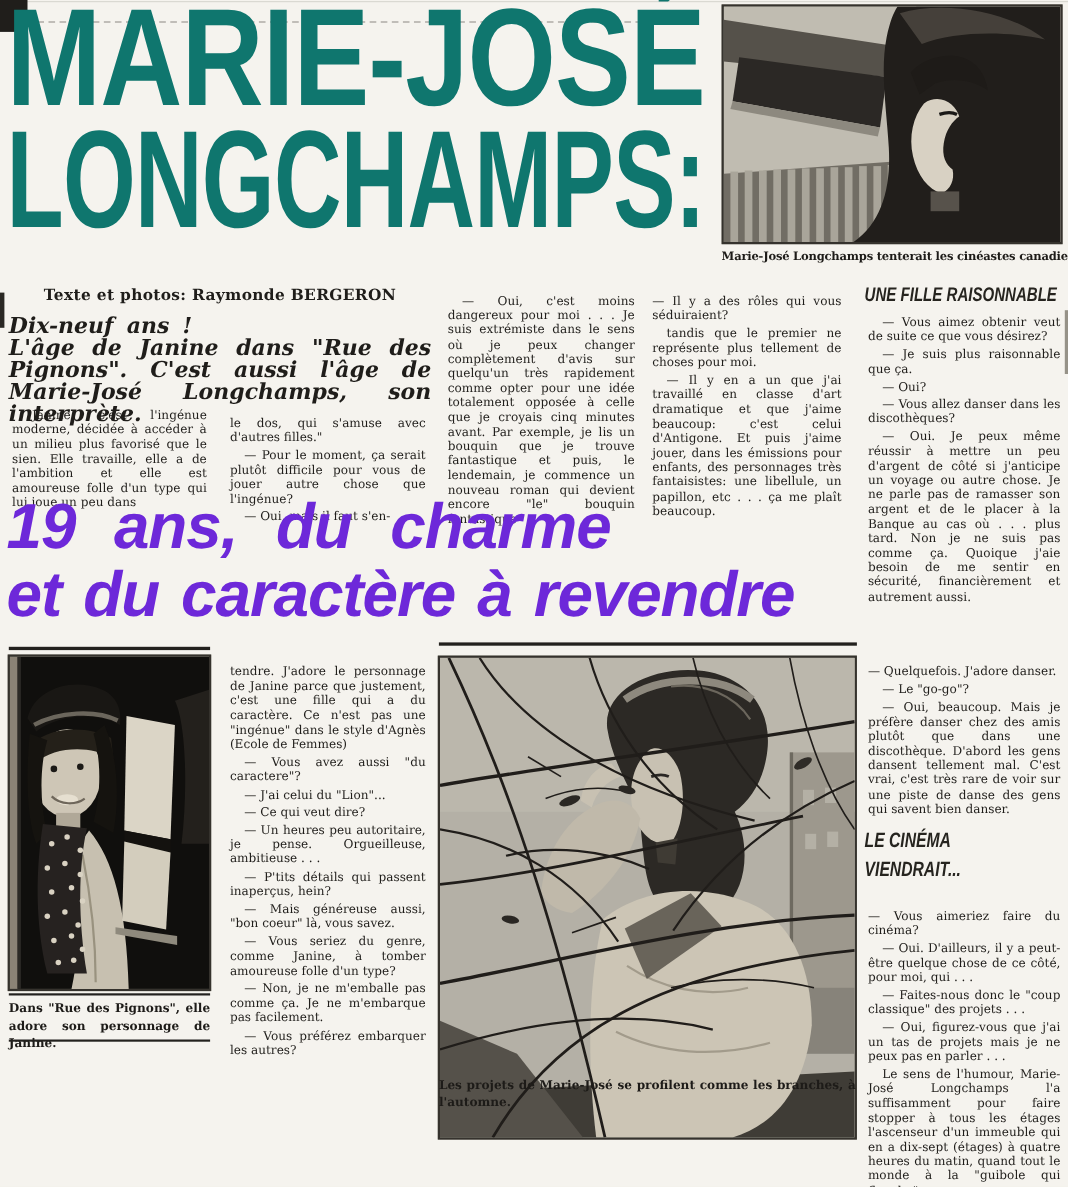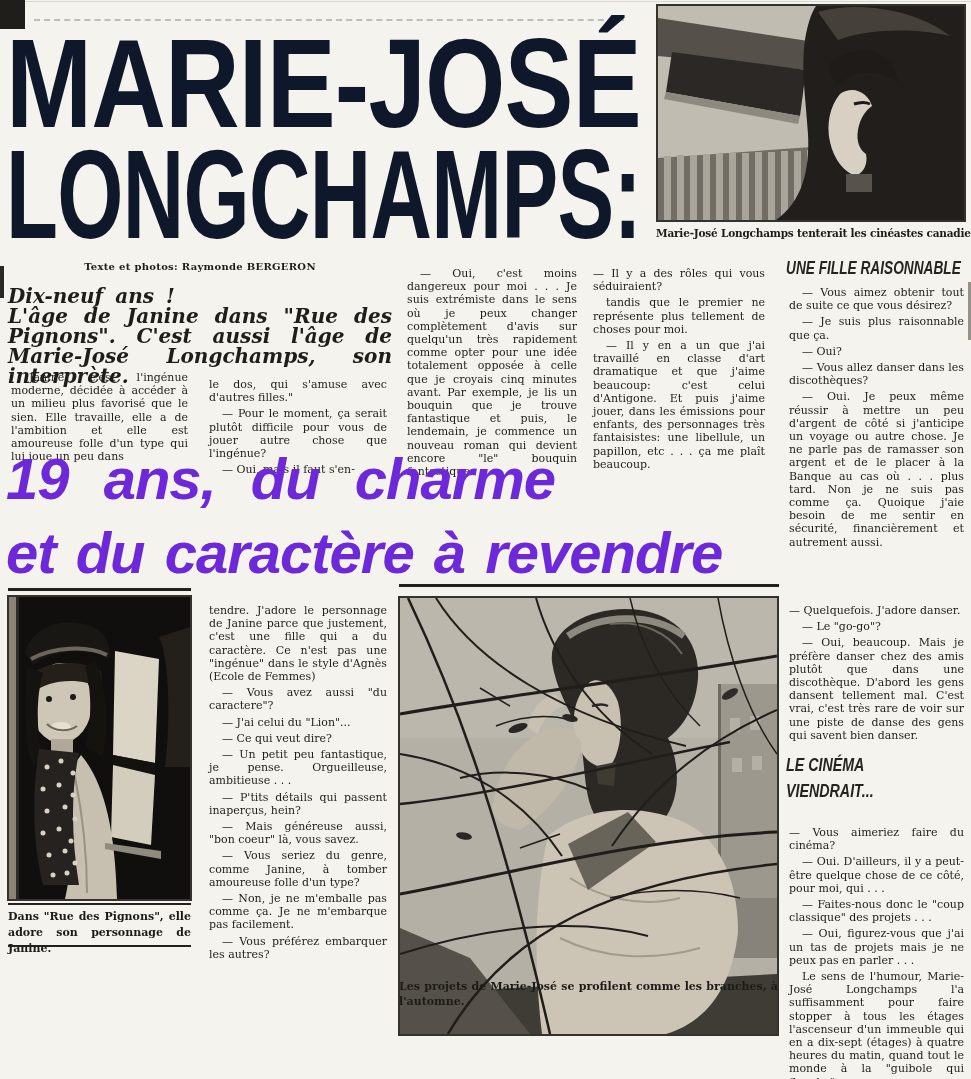--- a/index.html
+++ b/index.html
@@ -8,35 +8,35 @@
     background:#f5f3ee; overflow:hidden;
     font-family:"DejaVu Serif", serif; color:#1f1d1a;
   }
   .topline { position:absolute; left:0; top:1px; width:100%; border-top:1px solid #d8d6cf; }
   .scanline { position:absolute; left:34px; top:19px; width:590px; border-top:2px dashed rgba(70,66,60,.30); }
   .artifact-a { position:absolute; left:0; top:8; width:25px; height:29px; background:#201e1b; }
   .artifact-b { position:absolute; left:0; top:266px; width:4px; height:32px; background:#2a2824; }
   .artifact-c { position:absolute; right:0; top:282px; width:3px; height:58px; background:#969288; }
 
   
-  #main-headline { position:absolute; left:6px; top:32px; margin:0; color:#0f172a;
+  #main-headline { position:absolute; left:6px; top:0; margin:0; color:#0f766e;
     font-family:"Liberation Sans", sans-serif; font-weight:700; }
   .hl-line { display:block; white-space:nowrap; font-size:126px; line-height:103px; letter-spacing:-1px; }
   .hl1 { transform:scaleX(.82); transform-origin:0 0; }
   .hl2 { transform:scaleX(.675); transform-origin:0 0; margin-top:8px; }
 
   #mid-headline { position:absolute; left:6px; top:451px; margin:0; color:#6d28d9;
     font-family:"Liberation Sans", sans-serif; font-weight:700; font-style:italic; }
   .mh-line { display:block; white-space:nowrap; font-size:58px; line-height:56px; letter-spacing:-1px; }
   .mh1 { word-spacing:20px; }
-  .mh2 { word-spacing:5px; margin-top:18px; }
+  .mh2 { word-spacing:5px; margin-top:6px; }
 
   
   #byline { position:absolute; left:10px; top:261px; width:380px; text-align:center;
-    font-weight:700; font-size:10px; letter-spacing:.3px; }
+    font-weight:700; font-size:14px; letter-spacing:.3px; }
   #intro { position:absolute; left:8px; top:286px; width:384px;
     font-style:italic; font-weight:600; font-size:20px; line-height:20px;
     text-align:justify; word-spacing:5px; }
   #intro p { margin:0; }
 
   
   .col { position:absolute; font-size:11px; line-height:13.2px; text-align:justify; }
   .col .para { margin:3px; text-indent:13px; }
   .cont-first .para:first-child { text-indent:0; }
   #col1 { left:8px;   top:368px; width:183px; }
@@ -141,21 +141,21 @@
     </div>
   <div class="col cont-first" id="col4">
       <p class="para">— Il y a des rôles qui vous séduiraient?</p>
       <p class="para">tandis que le premier ne représente plus tellement de choses pour moi.</p>
       <p class="para">— Il y en a un que j'ai travaillé en classe d'art dramatique et que j'aime beaucoup: c'est celui d'Antigone. Et puis j'aime jouer, dans les émissions pour enfants, des personnages très fantaisistes: une libellule, un papillon, etc . . . ça me plaît beaucoup.</p>
     </div>
 
   <div class="col" id="right-a">
     <h2 class="sec-h">UNE FILLE RAISONNABLE</h2>
     <div>
-        <p class="para">— Vous aimez obtenir tout de suite ce que vous désirez?</p>
+        <p class="para">— Vous aimez obtenir veut de suite ce que vous désirez?</p>
         <p class="para">— Je suis plus raisonnable que ça.</p>
         <p class="para">— Oui?</p>
         <p class="para">— Vous allez danser dans les discothèques?</p>
         <p class="para">— Oui. Je peux même réussir à mettre un peu d'argent de côté si j'anticipe un voyage ou autre chose. Je ne parle pas de ramasser son argent et de le placer à la Banque au cas où . . . plus tard. Non je ne suis pas comme ça. Quoique j'aie besoin de me sentir en sécurité, financièrement et autrement aussi.</p>
       </div>
   </div>
 
   <h2 id="mid-headline">
     <span class="mh-line mh1">19 ans, du charme</span>
     <span class="mh-line mh2">et du caractère à revendre</span>
@@ -209,21 +209,21 @@
   </figure>
   <div class="rule" id="rule-cap-a"></div>
   <figcaption class="caption" id="caption-bl">Dans "Rue des Pignons", elle adore son personnage de Janine.</figcaption>
   <div class="rule" id="rule-cap-b"></div>
 
   <div class="col cont-first" id="col2b">
       <p class="para">tendre. J'adore le personnage de Janine parce que justement, c'est une fille qui a du caractère. Ce n'est pas une "ingénue" dans le style d'Agnès (Ecole de Femmes)</p>
       <p class="para">— Vous avez aussi "du caractere"?</p>
       <p class="para">— J'ai celui du "Lion"...</p>
       <p class="para">— Ce qui veut dire?</p>
-      <p class="para">— Un petit peu fantastique, je pense. Orgueilleuse, ambitieuse . . .</p>
+      <p class="para">— Un heures peu autoritaire, je pense. Orgueilleuse, ambitieuse . . .</p>
       <p class="para">— P'tits détails qui passent inaperçus, hein?</p>
       <p class="para">— Mais généreuse aussi, "bon coeur" là, vous savez.</p>
       <p class="para">— Vous seriez du genre, comme Janine, à tomber amoureuse folle d'un type?</p>
       <p class="para">— Non, je ne m'emballe pas comme ça. Je ne m'embarque pas facilement.</p>
       <p class="para">— Vous préférez embarquer les autres?</p>
     </div>
 
   <div class="rule" id="rule-c-top"></div>
   <figure class="photo" id="photo-c">
     <svg viewBox="0 0 377 436" preserveAspectRatio="none">

